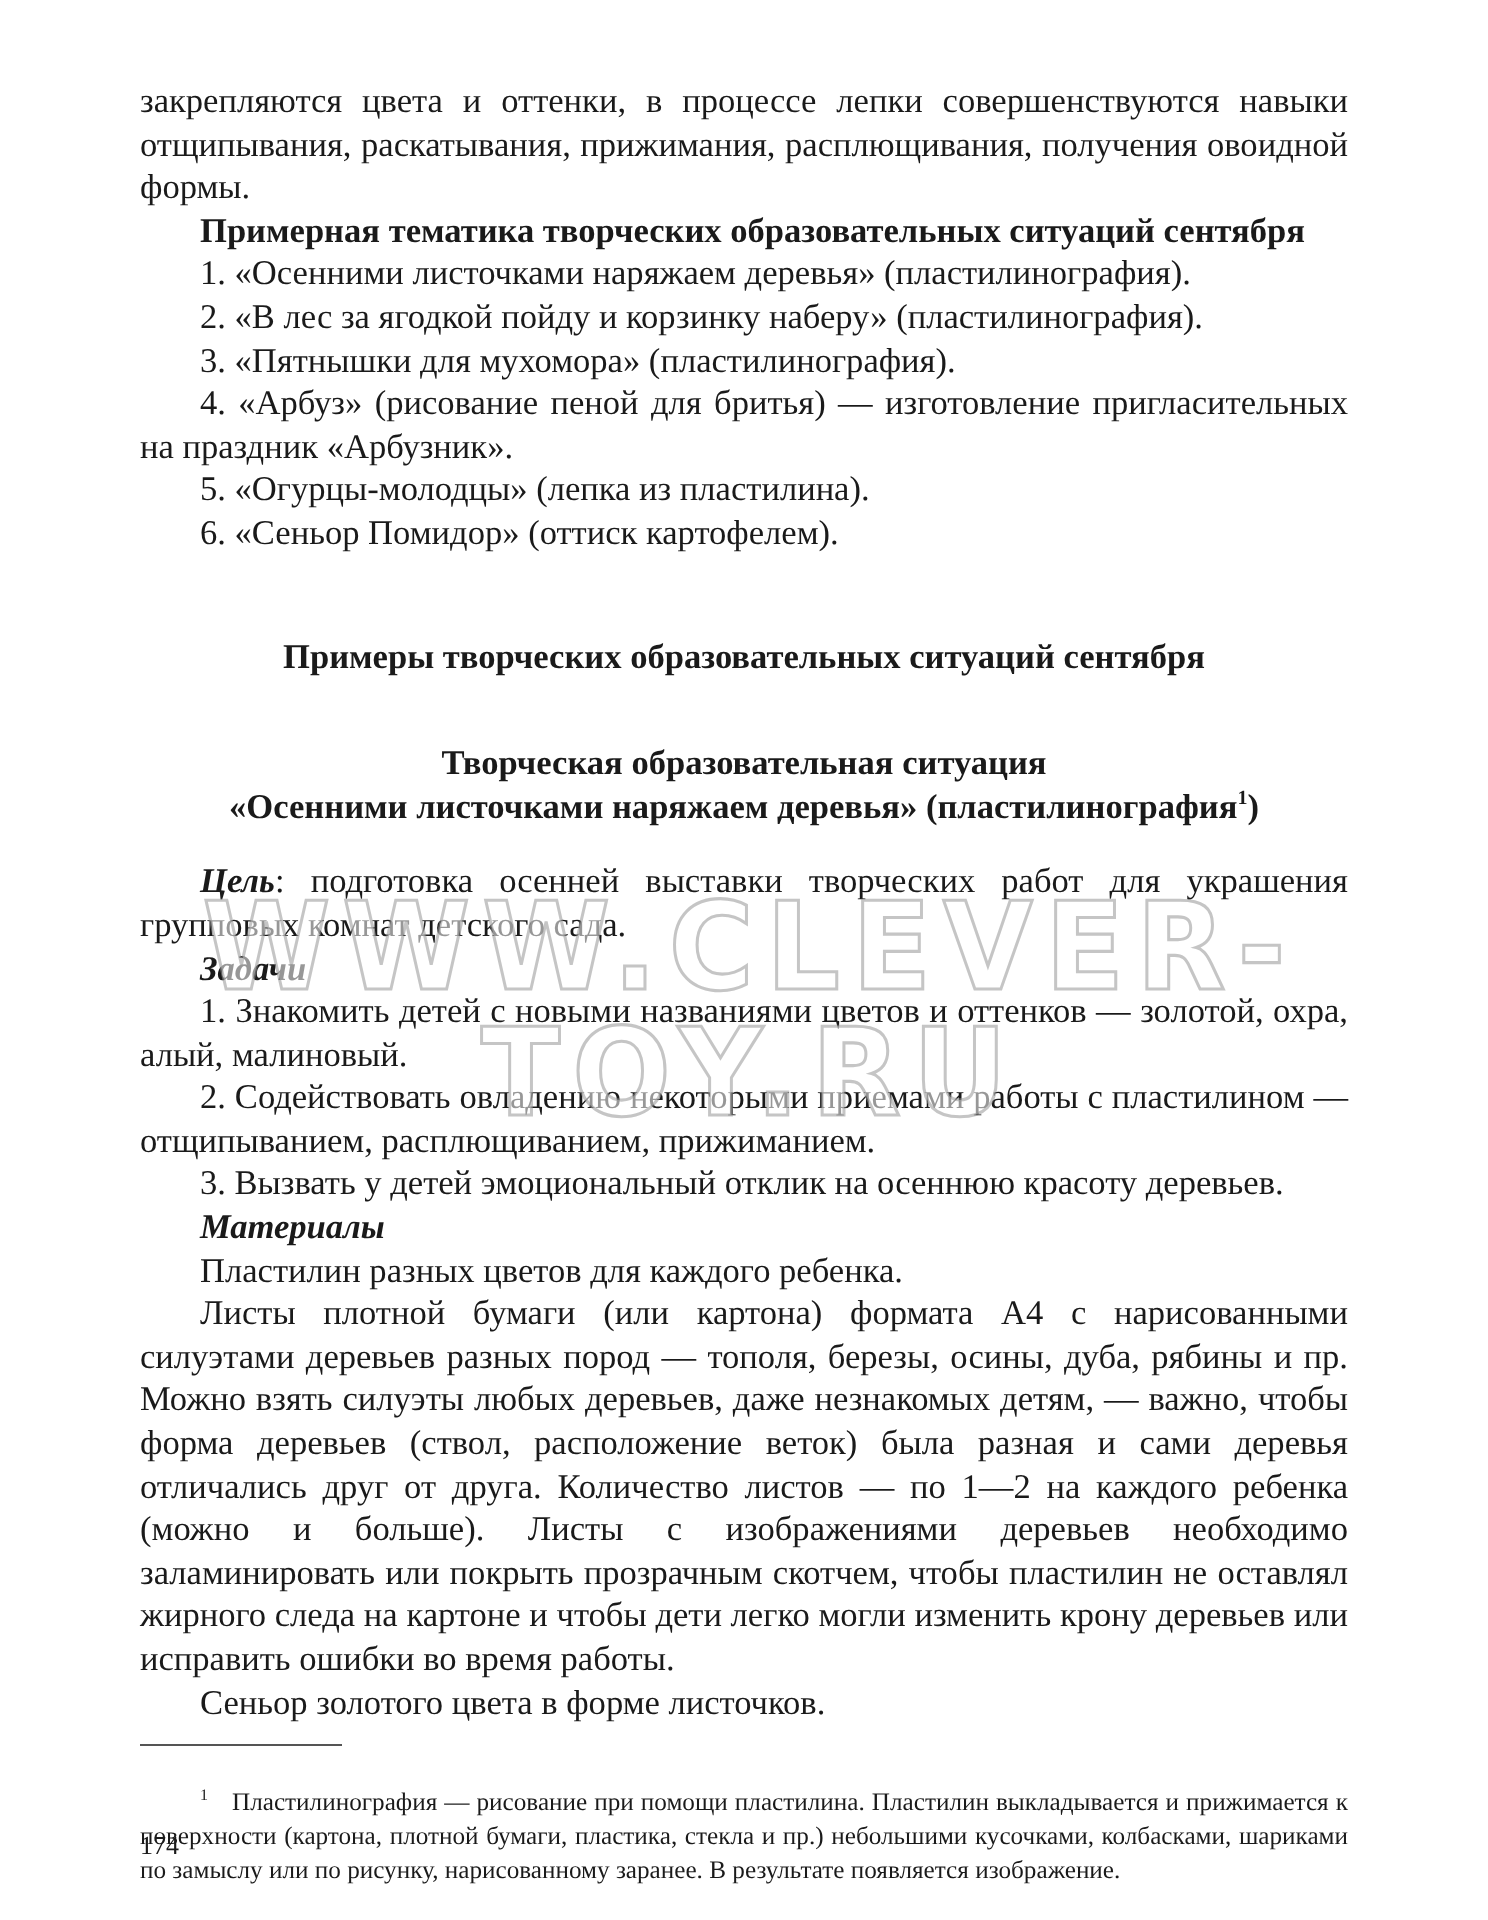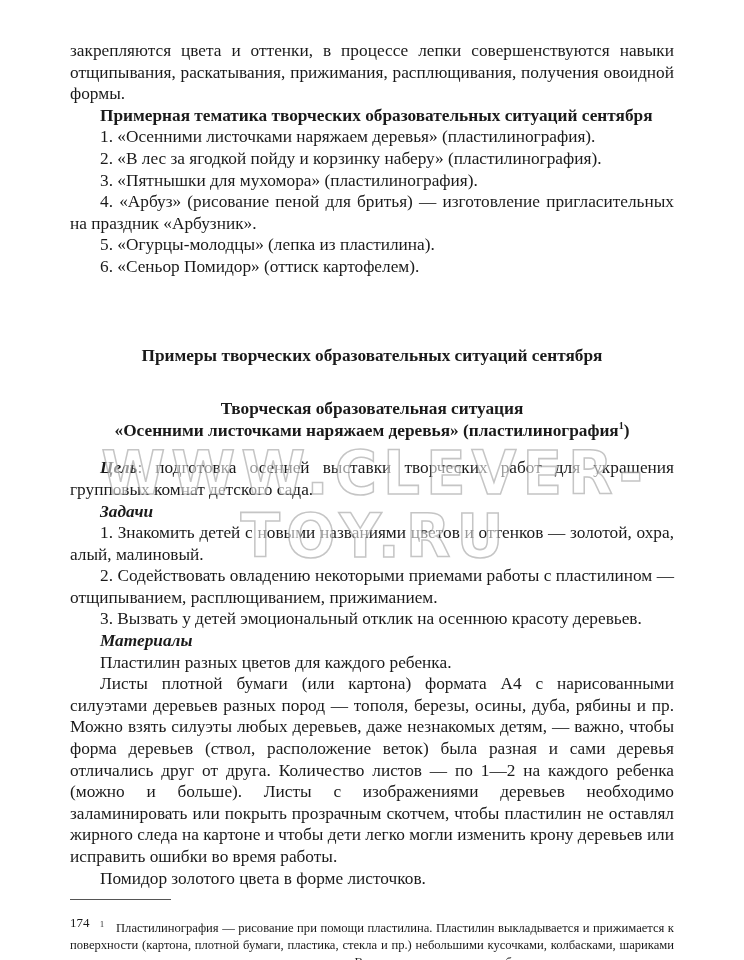--- a/index.html
+++ b/index.html
@@ -34,36 +34,36 @@
   <p class="noind last">закрепляются цвета и оттенки, в процессе лепки совершенствуются навыки отщипывания, раскатывания, прижимания, расплющивания, получения овоидной формы.</p>
 
   <p class="ind bold" style="text-align:left">Примерная тематика творческих образовательных ситуаций сентября</p>
   <p class="ind" style="text-align:left">1. «Осенними листочками наряжаем деревья» (пластилинография).</p>
   <p class="ind" style="text-align:left">2. «В лес за ягодкой пойду и корзинку наберу» (пластилинография).</p>
   <p class="ind" style="text-align:left">3. «Пятнышки для мухомора» (пластилинография).</p>
   <p class="ind last">4. «Арбуз» (рисование пеной для бритья) — изготовление пригласительных на праздник «Арбузник».</p>
   <p class="ind" style="text-align:left">5. «Огурцы-молодцы» (лепка из пластилина).</p>
   <p class="ind" style="text-align:left">6. «Сеньор Помидор» (оттиск картофелем).</p>
 
-  <p class="h-section" style="margin-top:67px">Примеры творческих образовательных ситуаций сентября</p>
+  <p class="h-section" style="margin-top:40px">Примеры творческих образовательных ситуаций сентября</p>
 
   <p class="h-sub h-sub1">Творческая образовательная ситуация</p>
   <p class="h-sub"><span>«Осенними листочками наряжаем деревья» (пластилинография</span><sup>1</sup><span>)</span></p>
 
   <p class="ind last gap-after-sub"><span class="ital-bold">Цель</span><span>: подготовка осенней выставки творческих работ для украшения групповых комнат детского сада.</span></p>
 
   <p class="ind ital-bold">Задачи</p>
   <p class="ind last">1. Знакомить детей с новыми названиями цветов и оттенков — золотой, охра, алый, малиновый.</p>
   <p class="ind last">2. Содействовать овладению некоторыми приемами работы с пластилином — отщипыванием, расплющиванием, прижиманием.</p>
   <p class="ind" style="text-align:left">3. Вызвать у детей эмоциональный отклик на осеннюю красоту деревьев.</p>
 
   <p class="ind ital-bold">Материалы</p>
   <p class="ind" style="text-align:left">Пластилин разных цветов для каждого ребенка.</p>
   <p class="ind last">Листы плотной бумаги (или картона) формата А4 с нарисованными силуэтами деревьев разных пород — тополя, березы, осины, дуба, рябины и пр. Можно взять силуэты любых деревьев, даже незнакомых детям, — важно, чтобы форма деревьев (ствол, расположение веток) была разная и сами деревья отличались друг от друга. Количество листов — по 1—2 на каждого ребенка (можно и больше). Листы с изображениями деревьев необходимо заламинировать или покрыть прозрачным скотчем, чтобы пластилин не оставлял жирного следа на картоне и чтобы дети легко могли изменить крону деревьев или исправить ошибки во время работы.</p>
-  <p class="ind" style="text-align:left">Помидор золотого цвета в форме листочков.</p>
+  <p class="ind" style="text-align:left">Сеньор золотого цвета в форме листочков.</p>
 
   <div class="fn-sep"></div>
   <div class="footnote">
     <p class="ind last" style="font-size:12.6px; line-height:17px;"><span class="fn-mark">1</span><span>Пластилинография — рисование при помощи пластилина. Пластилин выкладывается и прижимается к поверхности (картона, плотной бумаги, пластика, стекла и пр.) небольшими кусочками, колбасками, шариками по замыслу или по рисунку, нарисованному заранее. В результате появляется изображение.</span></p>
   </div>
 </div>
 
 <div class="watermark">WWW.CLEVER-TOY.RU</div>
 
 <div class="page-number">174</div>

